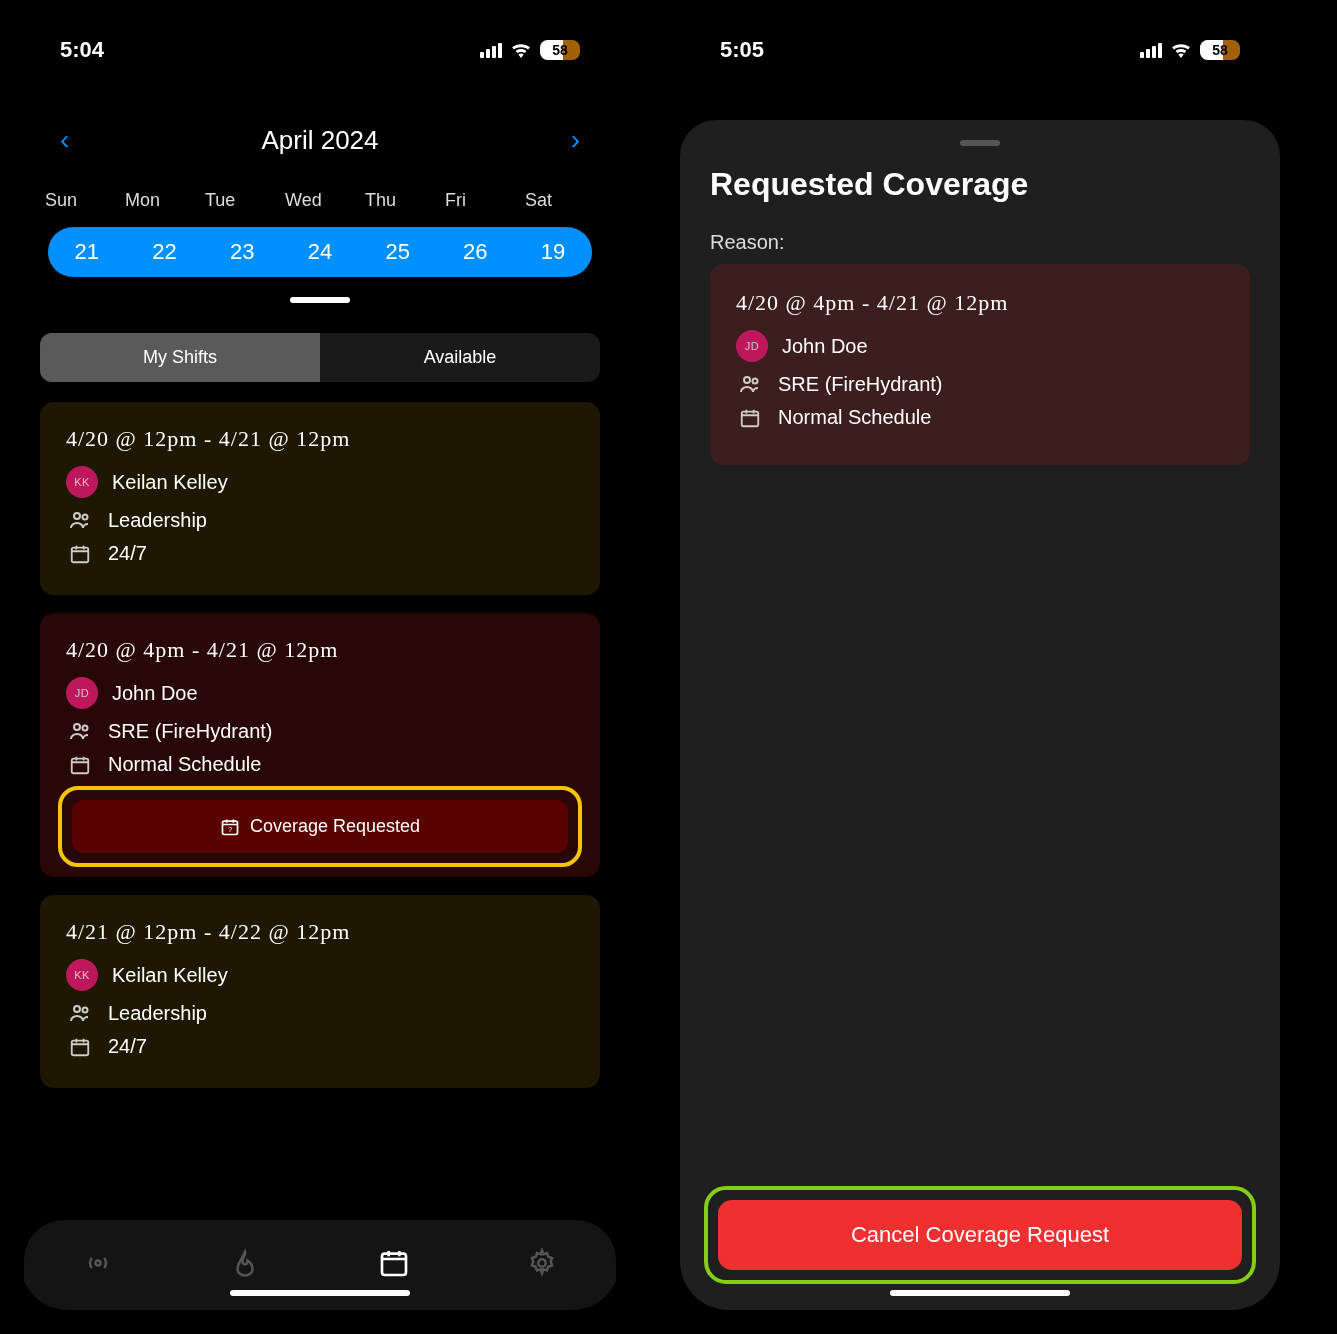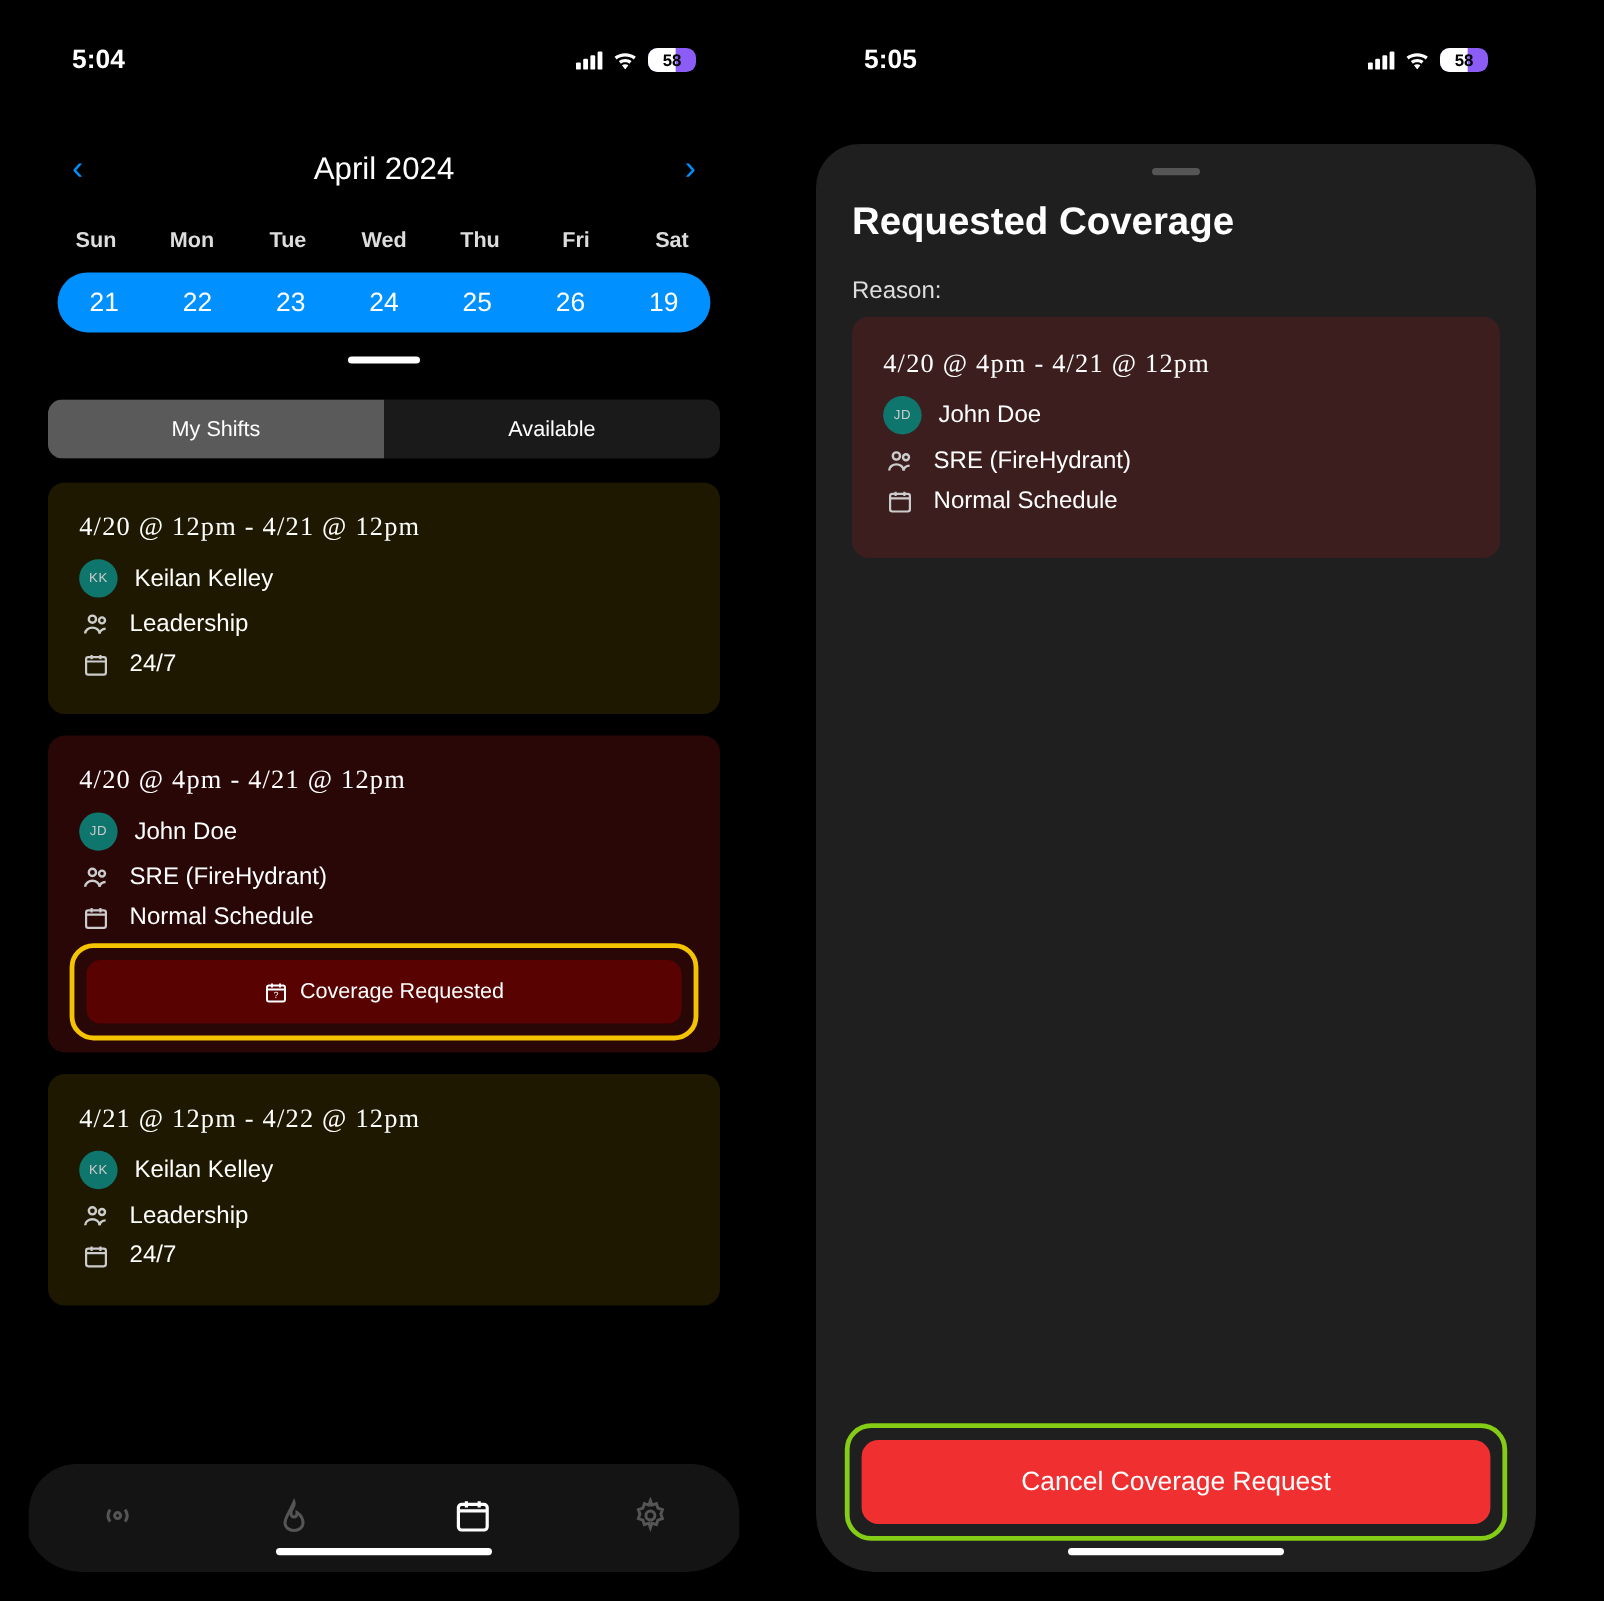--- a/index.html
+++ b/index.html
@@ -37,40 +37,40 @@
   .signal span { width: 4px; background: #fff; border-radius: 1px; }
   .signal span:nth-child(1){height:6px}
   .signal span:nth-child(2){height:9px}
   .signal span:nth-child(3){height:12px}
   .signal span:nth-child(4){height:15px}
   .wifi-icon {
     width: 22px; height: 16px;
   }
   .battery {
     display: inline-flex; align-items: center;
-    background: #8b5cf6; border-radius: 8px; padding: 2px 6px;
+    background: #a16207; border-radius: 8px; padding: 2px 6px;
     font-size: 14px; font-weight: 700; color: #000;
     position: relative; width: 40px; justify-content: center;
   }
   .battery::before {
     content:''; position:absolute; left:0; top:0; bottom:0;
     width: 58%; background:#fff; border-radius: 8px 0 0 8px;
   }
   .battery span { position: relative; z-index:1; }
 
   
   .cal-header {
     display: flex; align-items: center; justify-content: space-between;
     padding: 40px 30px 20px;
   }
   .cal-title { font-size: 26px; font-weight: 500; }
   .chevron { color: #0090ff; font-size: 28px; font-weight: 300; padding: 4px 10px; cursor:pointer; }
 
   .weekdays { display: flex; justify-content: space-around; padding: 10px 20px 6px; font-size: 18px; color:#ddd; }
-  .weekdays div { width: 70px; text-align: center; font-weight: bold; }
+  .weekdays div { width: 70px; text-align: left; }
 
   .days-pill {
     margin: 10px 28px;
     background: #0090ff;
     border-radius: 40px;
     display: flex;
     justify-content: space-around;
     padding: 12px 0;
   }
   .days-pill div { width: 70px; text-align:center; font-size: 22px; font-weight:500; color:#fff; cursor:pointer; }
@@ -86,21 +86,21 @@
 
   .shifts { flex:1; overflow:hidden; padding: 0 20px; }
   .shift-card {
     border-radius: 14px; padding: 24px 26px 20px; margin-bottom: 18px;
     position: relative; cursor:pointer;
   }
   .shift-card.yellow { background: rgba(140,110,0,0.22); }
   .shift-card.red { background: rgba(120,20,20,0.35); }
   .shift-time { font-size: 22px; letter-spacing: 1px; font-family: Liberation Serif, serif; margin-bottom: 14px; }
   .shift-row { display:flex; align-items:center; gap:14px; margin: 10px 0; font-size:20px; }
-  .avatar { width:32px; height:32px; border-radius:50%; background:#0f766e; display:inline-flex; align-items:center; justify-content:center; font-size:11px; letter-spacing:0.5px; color:#ccc; }
+  .avatar { width:32px; height:32px; border-radius:50%; background:#be185d; display:inline-flex; align-items:center; justify-content:center; font-size:11px; letter-spacing:0.5px; color:#ccc; }
   .mini-icon { width:28px; display:inline-flex; justify-content:center; }
 
   .cov-btn-wrap {
     border: 4px solid #f5c400; border-radius: 20px; padding: 10px; margin: 10px -8px -10px;
   }
   .cov-btn {
     background: rgba(120,0,0,0.6); border-radius: 12px;
     display:flex; align-items:center; justify-content:center; gap:10px;
     padding: 16px 0; font-size:18px; cursor:pointer;
   }

